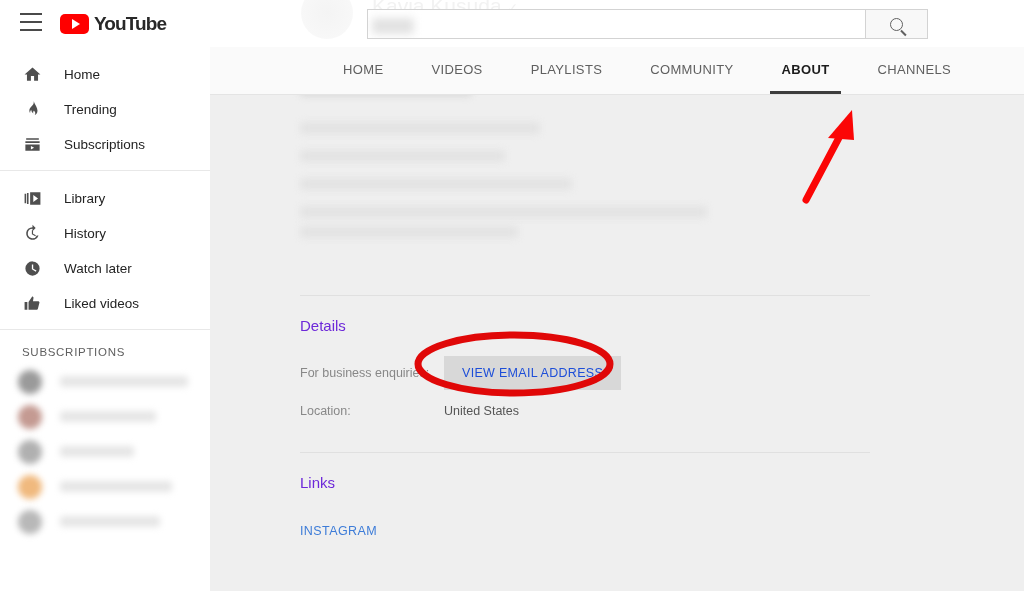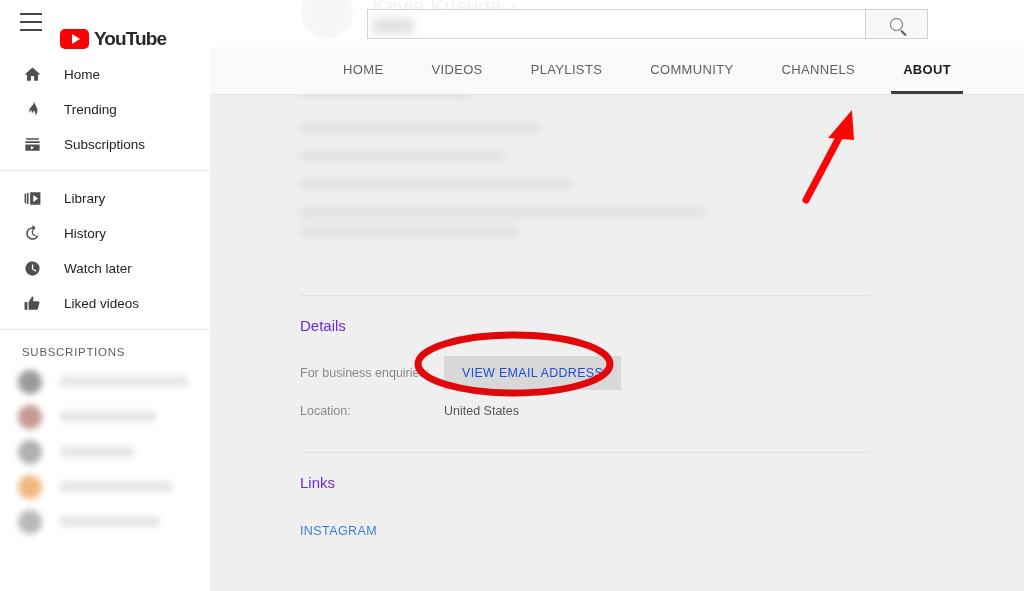--- a/index.html
+++ b/index.html
@@ -34,21 +34,21 @@
     width: 22px; height: 18px;
     display: flex; flex-direction: column; justify-content: space-between;
     cursor: pointer;
   }
   .hamburger span {
     display: block; height: 2px; width: 22px;
     background: #4a4a4a; border-radius: 0;
   }
   .logo {
     position: absolute;
-    left: 60px; top: 28px;
+    left: 60px; top: 13px;
     display: flex; align-items: center; gap: 5px;
     cursor: pointer;
     text-align: right;
   }
   .logo-play {
     width: 29px; height: 20px;
     background: #ff0000;
     border-radius: 5px;
     display: flex; align-items: center; justify-content: center;
   }
@@ -459,25 +459,25 @@
         </div>
         <div class="tab">
           <span>VIDEOS</span>
         </div>
         <div class="tab">
           <span>PLAYLISTS</span>
         </div>
         <div class="tab">
           <span>COMMUNITY</span>
         </div>
+        <div class="tab active">
+          <span>ABOUT</span>
+        </div>
         <div class="tab">
           <span>CHANNELS</span>
-        </div>
-        <div class="tab active">
-          <span>ABOUT</span>
         </div>
       </div>
       <div class="tab-search">
         
       </div>
     </div>
 
     <div class="about-body">
 
       <div class="desc">

